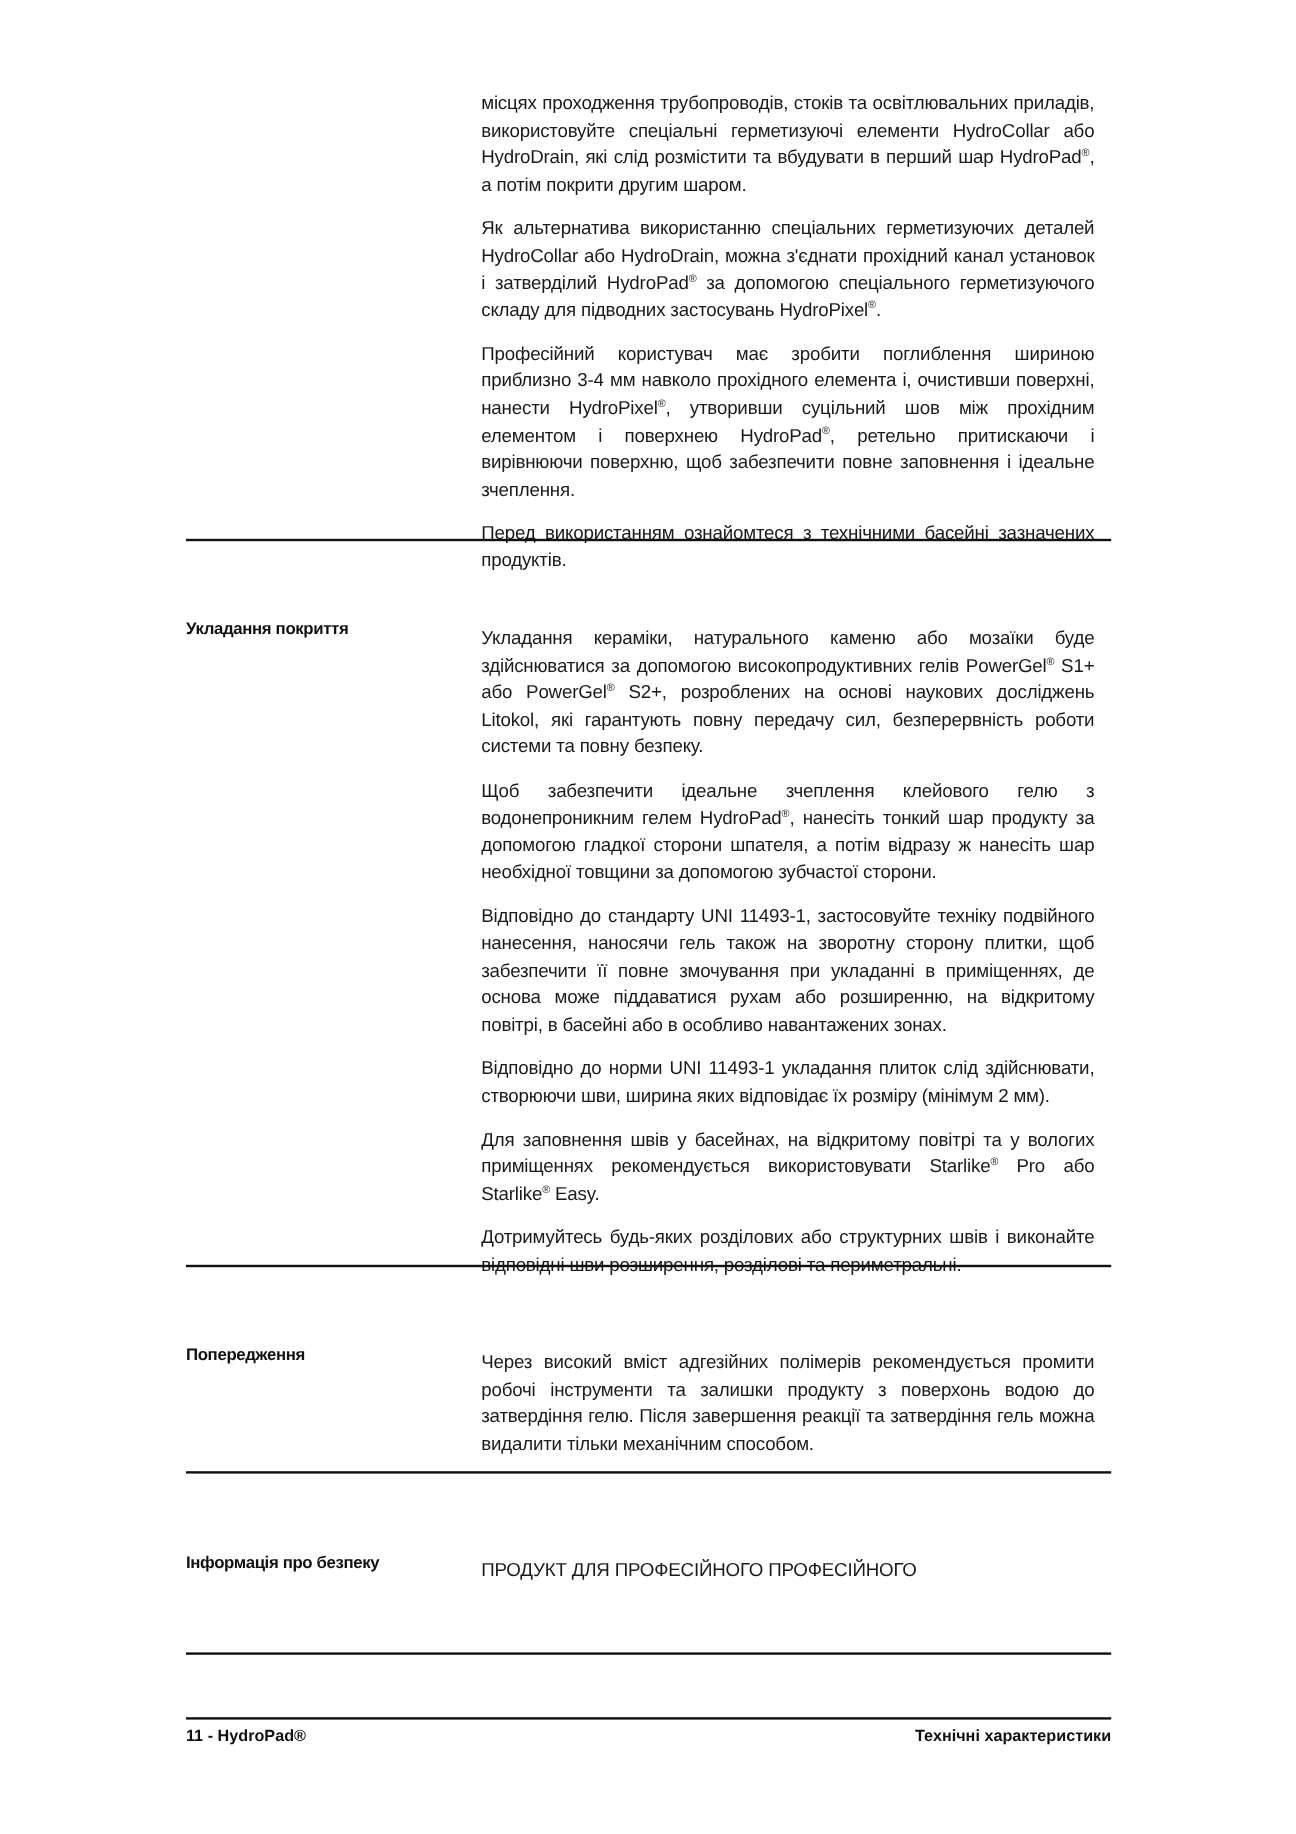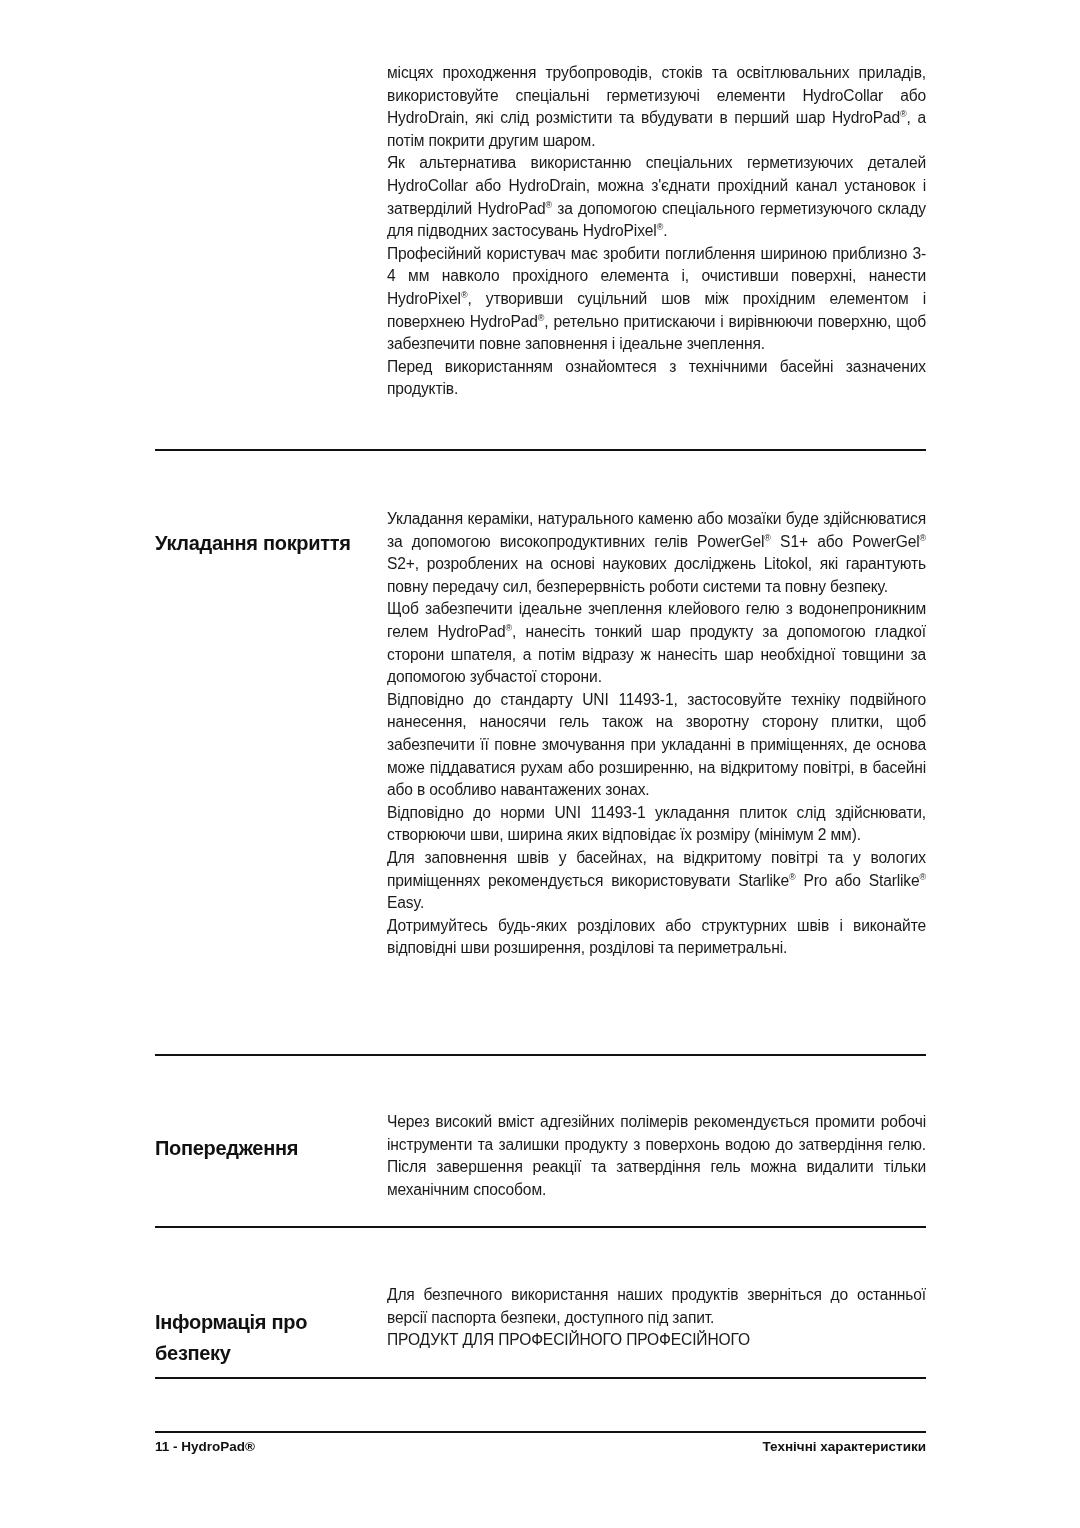--- a/index.html
+++ b/index.html
@@ -5,26 +5,25 @@
     html, body { margin: 0; padding: 0; background: #ffffff; }
     body {
       width: 1080px; height: 1528px; position: relative; overflow: hidden;
       font-family: "Liberation Sans", sans-serif; color: #1a1a1a;
     }
     .body-text {
       position: absolute; left: 387px; width: 539px;
       font-size: 15.6px; line-height: 22.6px; text-align: justify;
       font-stretch: condensed; letter-spacing: -0.15px;
     }
-    .body-text p { margin: 0; }
+    .body-text p { margin: 14px; }
     .heading {
       position: absolute; left: 155px; width: 225px;
-      font-size: 20px; line-height: 30px; font-weight: bold; letter-spacing: -0.3px;
+      font-size: 14px; line-height: 30px; font-weight: bold; letter-spacing: -0.3px;
       color: #111;
-      margin-top: 20px;
     }
     .rule {
       position: absolute; left: 155px; width: 771px; height: 2px; background: #111;
     }
     .rule.thin { height: 1.5px; }
     sup { font-size: 9px; line-height: 0; vertical-align: 6px; }
     .footer-left, .footer-right {
       position: absolute; top: 1439px; font-size: 13.5px; font-weight: bold; color: #111;
     }
     .footer-left { left: 155px; }
@@ -53,20 +52,19 @@
 <div class="rule thin" style="top:1054px;"></div>
 
 <div class="heading" style="top:1113px;">Попередження</div>
 <div class="body-text" style="top:1111px;">
     <p>Через високий вміст адгезійних полімерів рекомендується промити робочі інструменти та залишки продукту з поверхонь водою до затвердіння гелю. Після завершення реакції та затвердіння гель можна видалити тільки механічним способом.</p>
   </div>
 <div class="rule" style="top:1226px;"></div>
 
 <div class="heading" style="top:1287px; line-height:31px;">Інформація про безпеку</div>
 <div class="body-text" style="top:1284px;">
-    <p>Для безпечного використання наших продуктів зверніться до останньої версії паспорта безпеки, доступного під запит.</p>
     <p>ПРОДУКТ ДЛЯ ПРОФЕСІЙНОГО ПРОФЕСІЙНОГО</p>
   </div>
 <div class="rule" style="top:1377px;"></div>
 
 <div class="rule thin" style="top:1431px;"></div>
 <div class="footer-left">11 - HydroPad®</div>
 <div class="footer-right">Технічні характеристики</div>
 
 </body></html>

